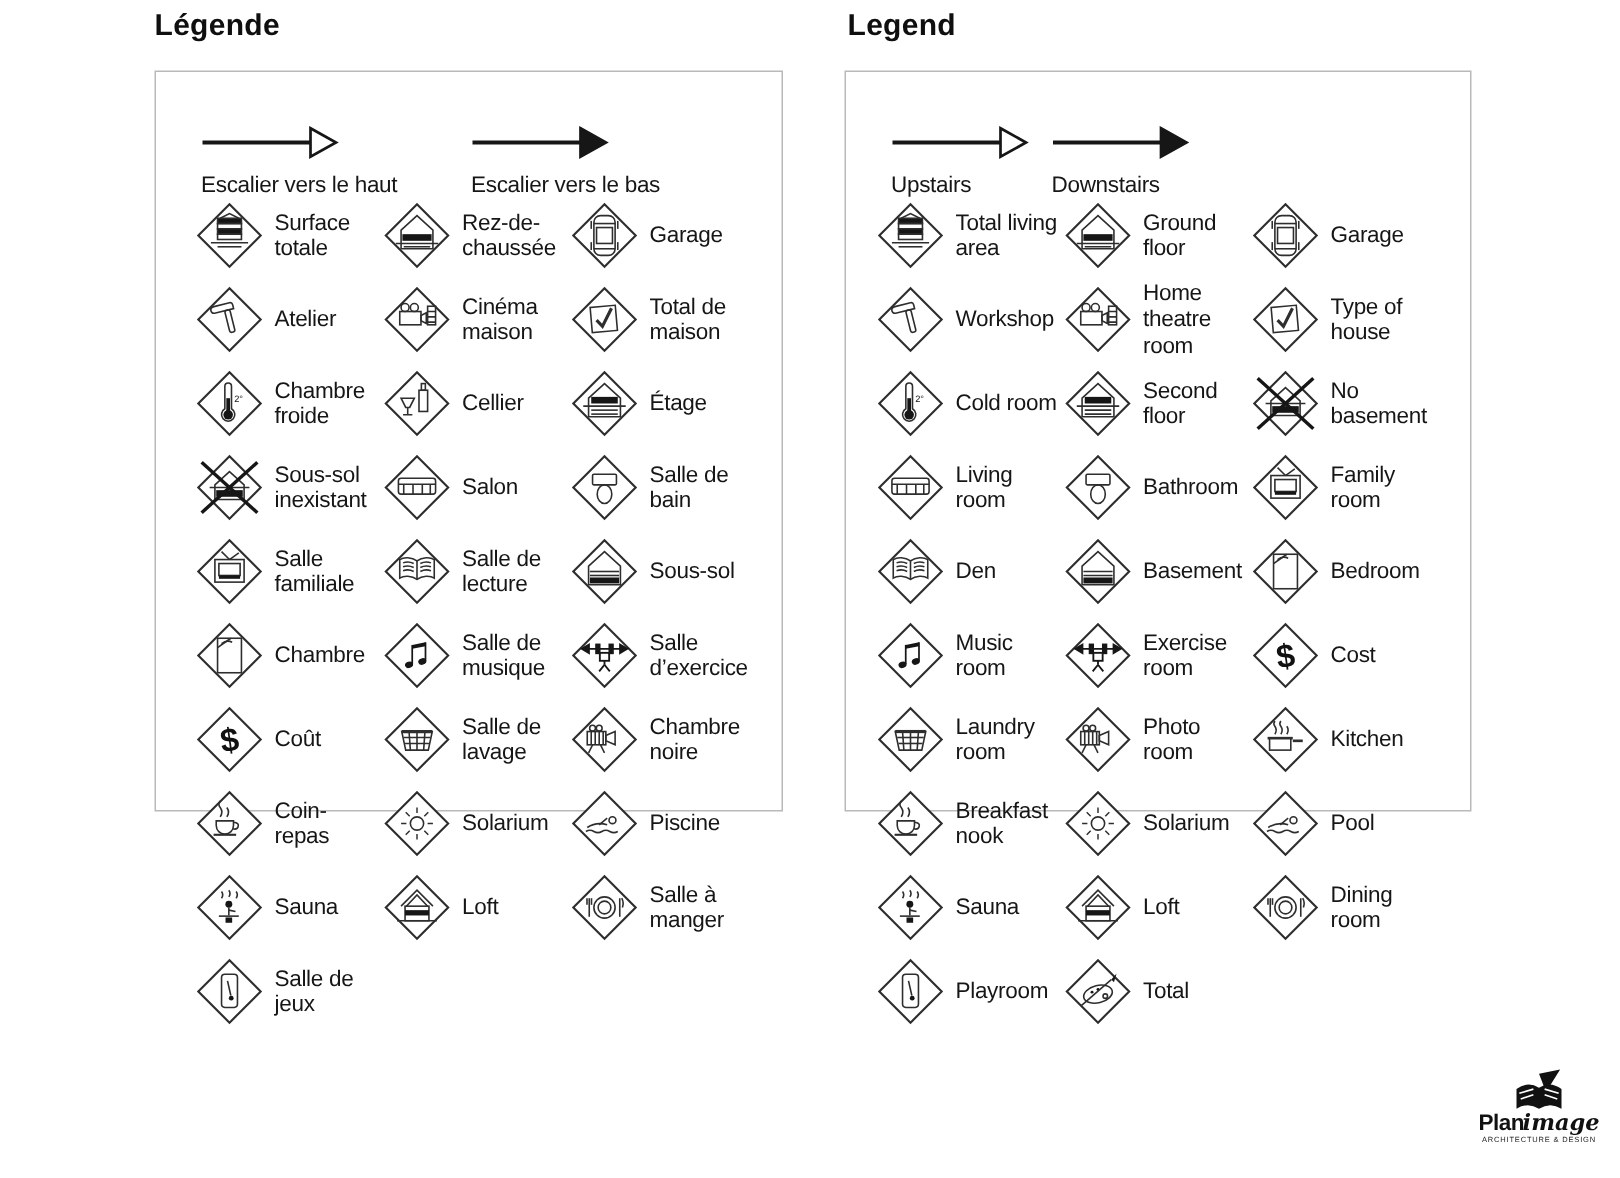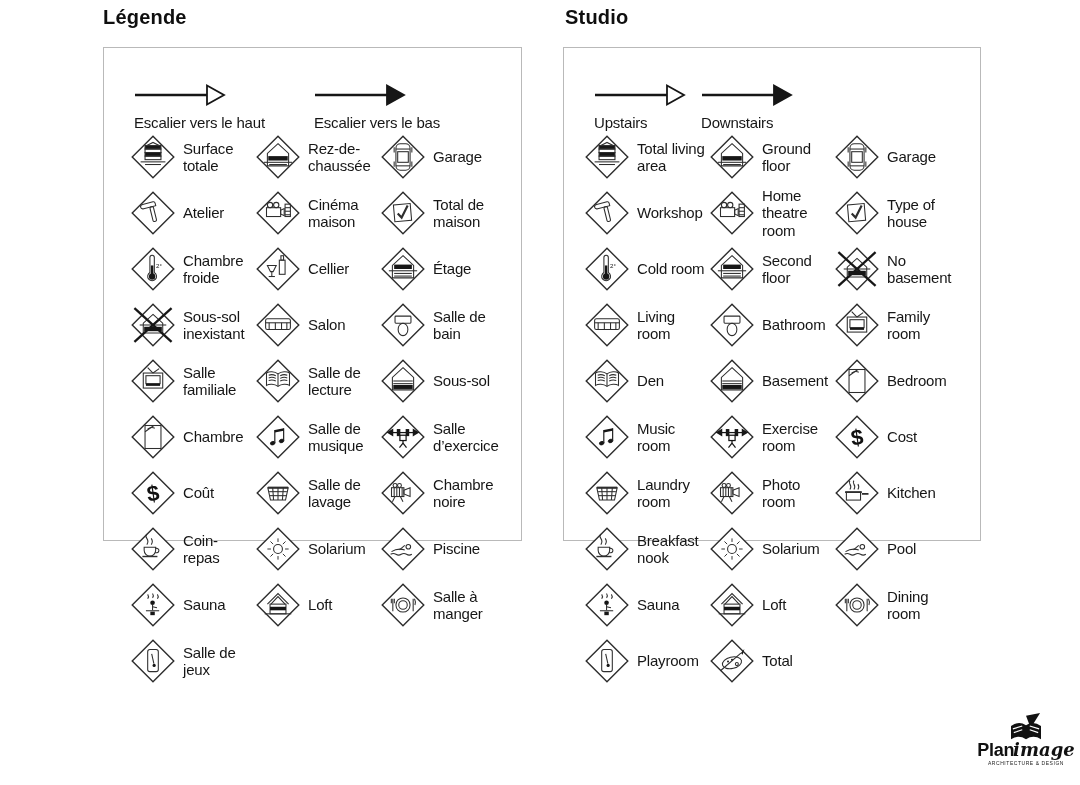--- a/index.html
+++ b/index.html
@@ -18,32 +18,32 @@
                letter-spacing:-.2px;color:#161616;}
   .grid{position:absolute;top:81px;display:grid;grid-template-columns:repeat(3,125px);
         grid-auto-rows:56px;align-items:center;}
   #panel-fr .grid{left:26px;} #panel-en .grid{left:20px;}
   .cell{display:flex;align-items:center;gap:7px;height:56px;}
   .dicon{flex:0 0 46px;width:46px;height:46px;display:block;}
   .dicon svg{display:block;}
   .lbl{display:block;width:68px;font-size:15px;line-height:17.5px;letter-spacing:-.2px;color:#161616;}
   #logo{position:absolute;left:973px;top:712px;width:106px;text-align:center;color:#111;}
   #logo .mark{display:block;margin:0 auto;}
-  #logo .brand{font-size:18px;line-height:1;margin-top:-1px;white-space:nowrap;}
+  #logo .brand{font-size:15px;line-height:1;margin-top:-1px;white-space:nowrap;}
   #logo .b1{font-weight:700;letter-spacing:-.3px;}
   #logo .b2{font-style:italic;font-weight:700;font-family:"DejaVu Serif",serif;margin-left:-1px;}
   #logo .tagline{font-size:5px;letter-spacing:.55px;margin-top:1px;color:#222;white-space:nowrap;}
 </style>
 </head>
 <body>
 
 <div id="screen">
 
   <h2 id="title-fr" class="panel-title">Légende</h2>
-  <h2 id="title-en" class="panel-title">Studio</h2>
+  <h2 id="title-en" class="panel-title">Legend</h2>
 
   <section id="panel-fr" class="panel">
     <div class="arrows">
         <div class="arrow-group g0"><span><svg width="92" height="26" viewBox="0 0 92 26">
               <line x1="1" y1="13" x2="73" y2="13" stroke="#161616" stroke-width="2.6"></line>
               <polygon points="73,3.5 90,13 73,22.5" fill="#ffffff" stroke="#161616" stroke-width="1.8"></polygon>
             </svg></span><span class="arrow-label">Escalier vers le haut</span></div>
         <div class="arrow-group g1"><span><svg width="92" height="26" viewBox="0 0 92 26">
               <line x1="1" y1="13" x2="73" y2="13" stroke="#161616" stroke-width="2.6"></line>
               <polygon points="73,3.5 90,13 73,22.5" fill="#161616" stroke="#161616" stroke-width="1.8"></polygon>

